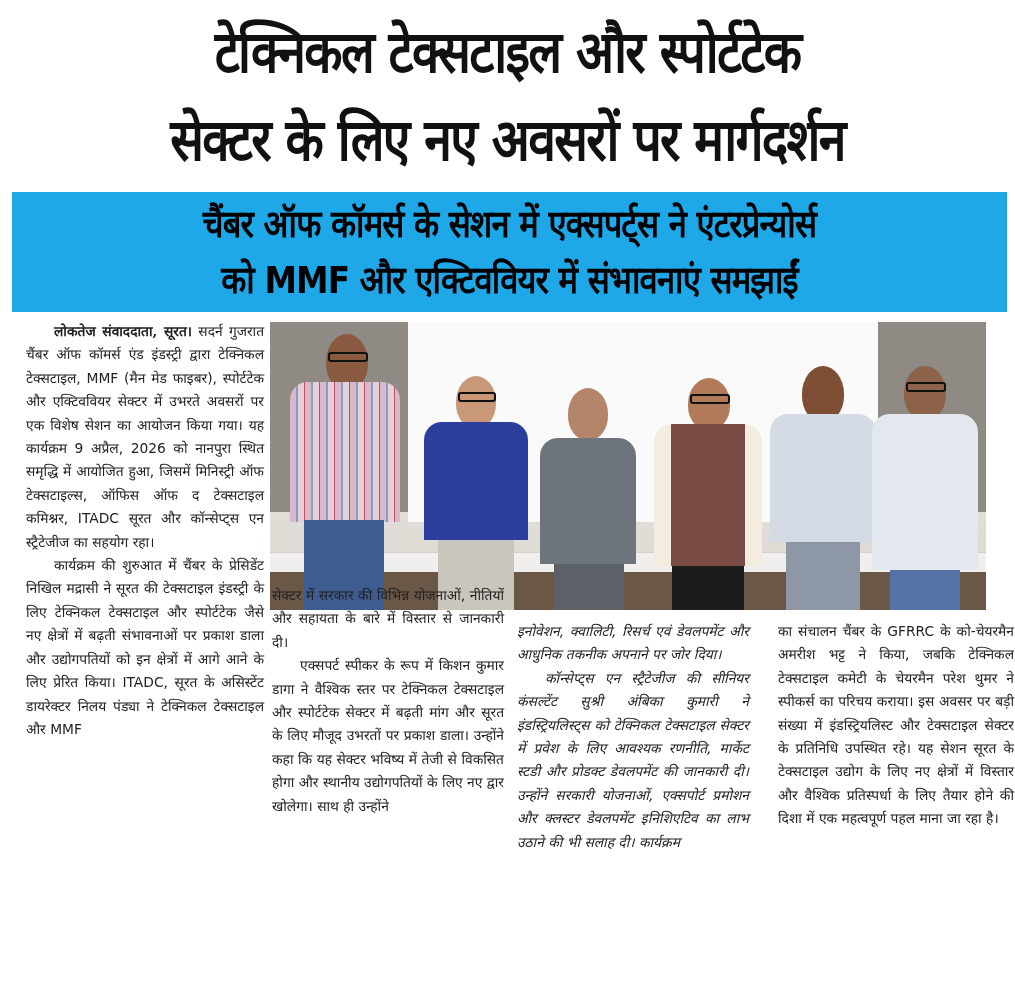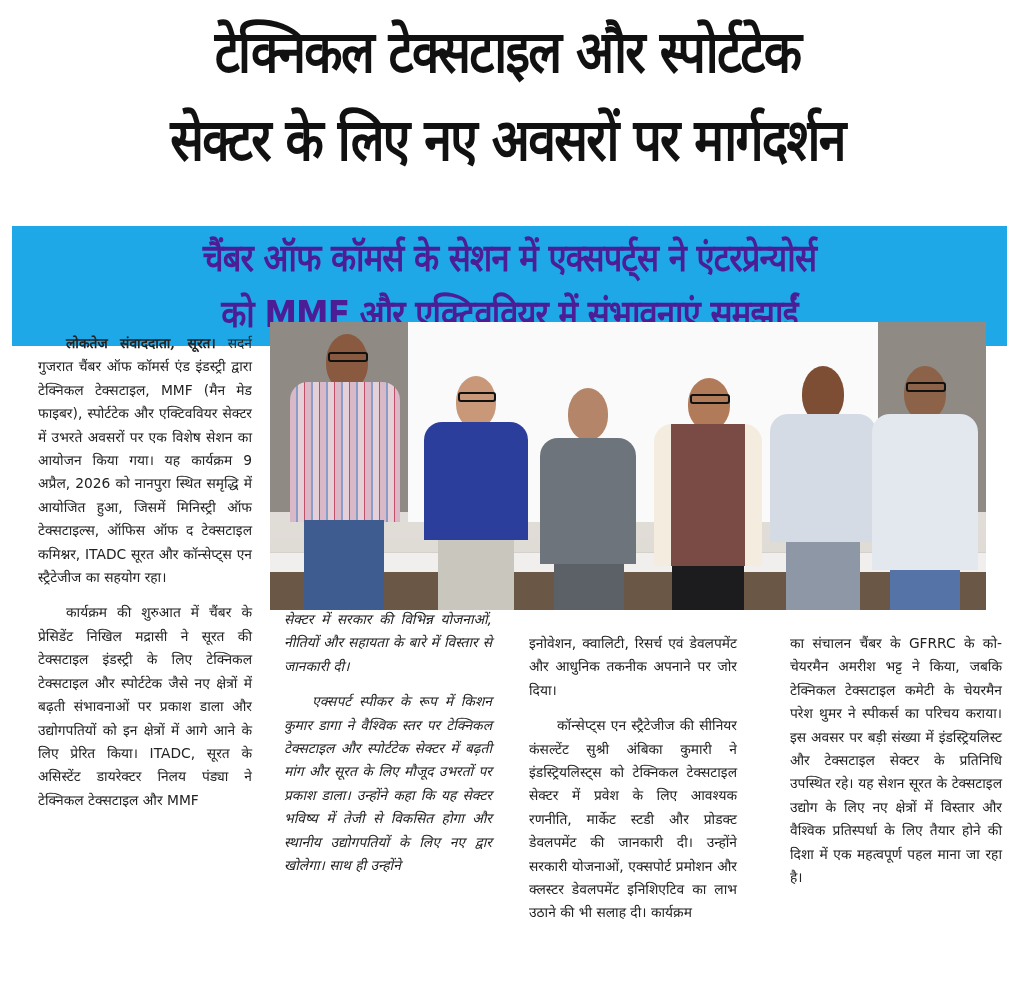--- a/index.html
+++ b/index.html
@@ -1,29 +1,29 @@
 <!DOCTYPE html>
 <html><head>
 <meta charset="utf-8">
 <style>
   html, body { margin: 0; padding: 0; background: #ffffff; }
   body { width: 1015px; height: 986px; overflow: hidden; position: relative; font-family: "DejaVu Sans", sans-serif; color: #1a1a1a; }
   .headline { position: absolute; left: 0; top: 0; width: 1015px; text-align: center; }
   .headline .line { display: block; font-family: "DejaVu Sans", sans-serif; font-weight: bold; color: #111; font-size: 58px; line-height: 88px; letter-spacing: -2px; transform: scaleX(0.86); transform-origin: center; white-space: nowrap; }
   .headline .l1 { margin-top: 8px; }
-  .subhead { position: absolute; left: 12px; top: 192px; width: 995px; height: 120px; background: #1ea8e8; text-align: center; color: #4c1d95; margin-top: 34px; }
+  .subhead { position: absolute; left: 12px; top: 192px; width: 995px; height: 120px; background: #1ea8e8; text-align: center; color: #000000; }
   .subhead .line { display: block; font-weight: bold; font-size: 38px; line-height: 56px; white-space: nowrap; transform: scaleX(0.86); transform-origin: center; letter-spacing: -1px; }
   .subhead .l1 { margin-top: 4px; }
   .col { position: absolute; font-family: "DejaVu Sans", sans-serif; font-size: 13.8px; line-height: 23.4px; color: #222; text-align: justify; }
-  .col p { margin: 12px; text-indent: 0; }
+  .col p { margin: 0; text-indent: 0; }
   .col p.indent { text-indent: 28px; }
   .col .byline { font-family: "DejaVu Serif", serif; font-weight: bold; }
   .col1 { left: 26px; top: 320px; width: 238px; }
-  .col2 { left: 272px; top: 596px; width: 232px; font-style: italic; }
-  .col3 { left: 517px; top: 620px; width: 232px; }
+  .col2 { left: 272px; top: 584px; width: 232px; }
+  .col3 { left: 517px; top: 620px; width: 232px; font-style: italic; }
   .col4 { left: 778px; top: 620px; width: 236px; }
   .photo { position: absolute; left: 270px; top: 322px; width: 716px; height: 288px; overflow: hidden; background: linear-gradient(#e9e6e2, #ddd8d2); }
   .photo .wall-left { position: absolute; left: 0; top: 0; width: 138px; height: 190px; background: #8f8a84; }
   .photo .screen { position: absolute; left: 138px; top: 0; width: 470px; height: 200px; background: #fafafa; }
   .photo .wall-right { position: absolute; left: 608px; top: 0; width: 108px; height: 190px; background: #8f8a84; }
   .photo .desk { position: absolute; left: 0; top: 230px; width: 716px; height: 20px; background: #f0efee; border-top: 1px solid #d4d0cc; }
   .photo .floor { position: absolute; left: 0; top: 250px; width: 716px; height: 38px; background: #6b5746; }
   .person { position: absolute; bottom: 0; }
   .person .head { position: absolute; border-radius: 50% 50% 46% 46%; background: #9a6b4f; }
   .person .body { position: absolute; border-radius: 18px 18px 0 0; }

